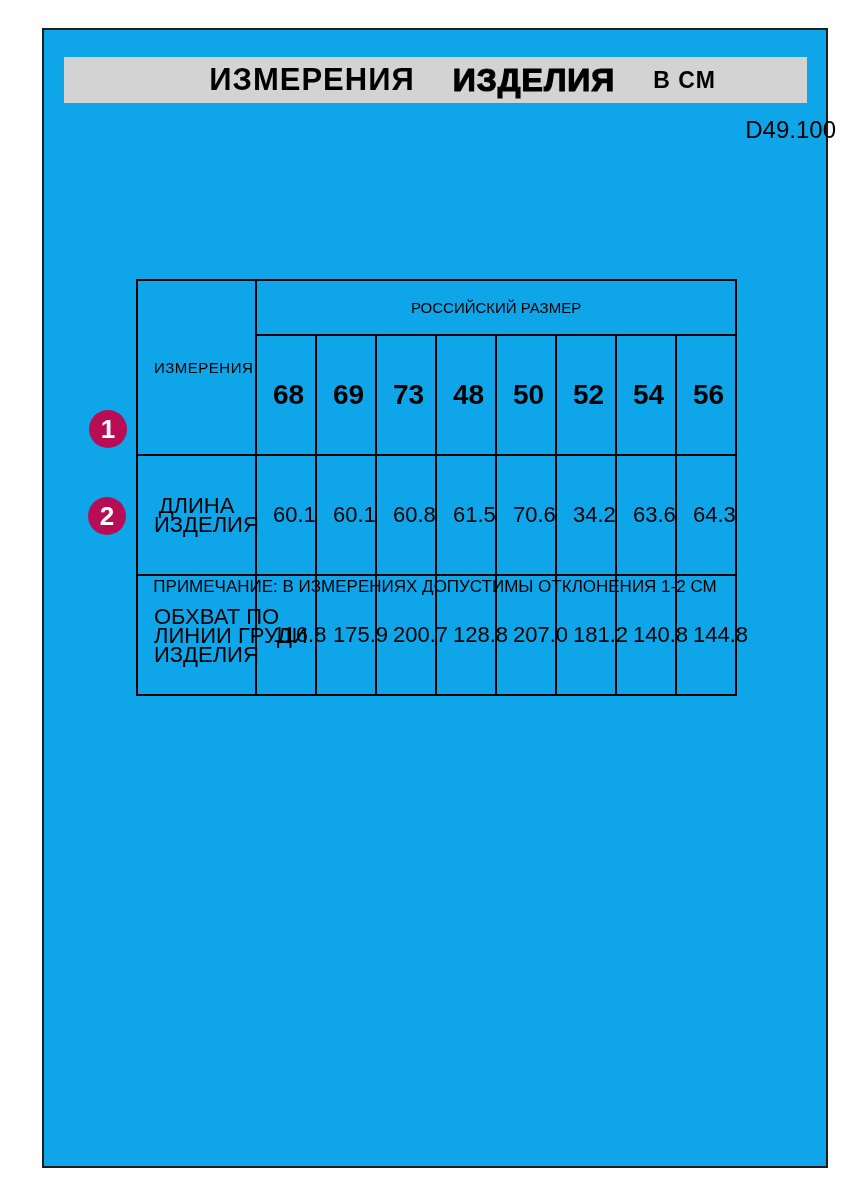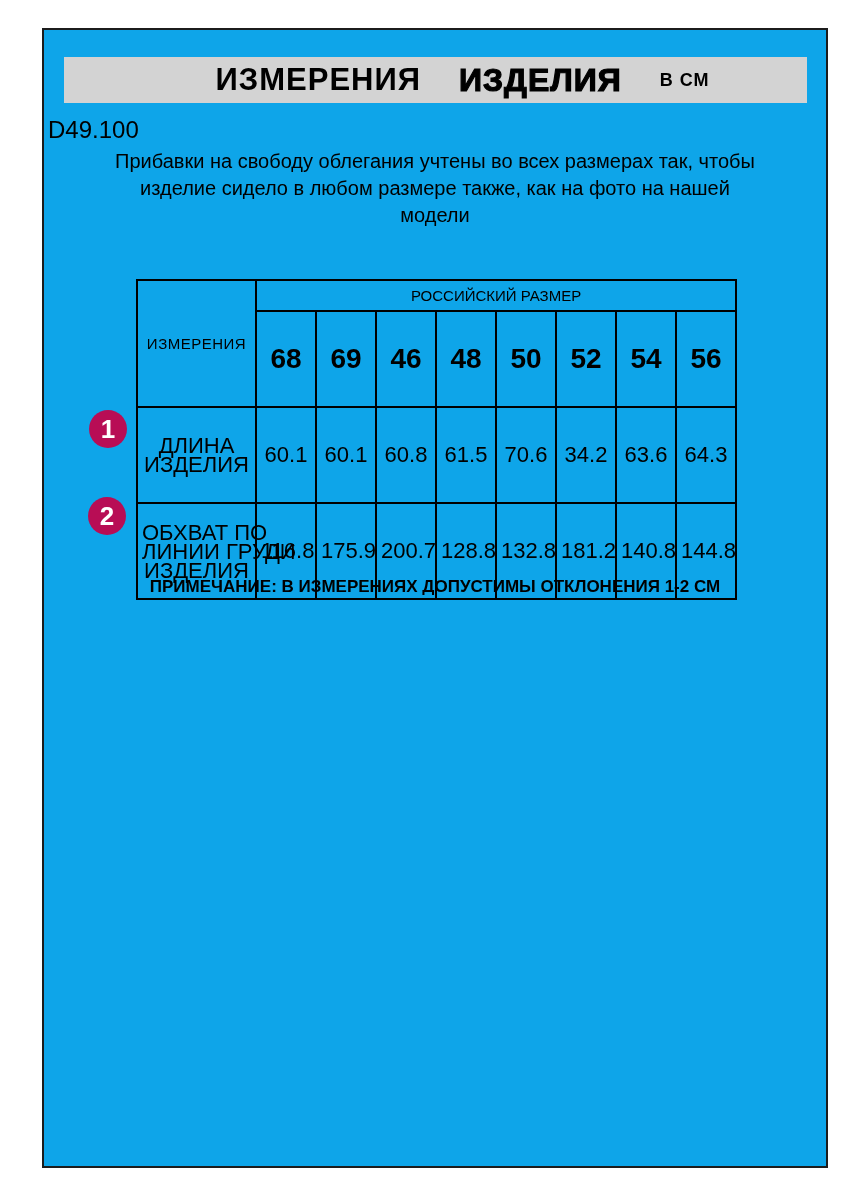--- a/index.html
+++ b/index.html
@@ -36,29 +36,29 @@
     font-weight: 700;
     letter-spacing: 1px;
   }
   .title-bold {
     font-size: 32px;
     font-weight: 700;
     -webkit-text-stroke: 1.2px #000;
     letter-spacing: 1px;
   }
   .title-unit {
-    font-size: 18px;
+    font-size: 23px;
     font-weight: 600;
     letter-spacing: 1px;
   }
   .product-code {
     position: absolute;
-    left: 4px; top: 86px;
+    left: 10px; top: 86px;
     width: 100%;
-    text-align: left;
+    text-align: right;
     font-size: 24px;
   }
   .description {
     position: absolute;
     left: 0; top: 118px;
     width: 100%;
     text-align: center;
     font-size: 20px;
     line-height: 27px;
   }
@@ -66,21 +66,21 @@
     position: absolute;
     left: 92px; top: 249px;
     border-collapse: collapse;
     table-layout: fixed;
     width: 599px;
   }
   .size-table td {
     border: 2px solid #000;
     text-align: center;
     vertical-align: middle;
-    padding: 4px;
+    padding: 16px;
     overflow: visible;
   }
   .size-table .group-header-cell {
     height: 21px;
     font-size: 15px;
   }
   .size-table .corner-cell {
     font-size: 15px;
     letter-spacing: 0.5px;
   }
@@ -105,41 +105,36 @@
     justify-content: center;
   }
   .marker-1 { left: 45px; top: 380px; }
   .marker-2 { left: 44px; top: 467px; }
   .note {
     position: absolute;
     left: 0; top: 547px;
     width: 100%;
     text-align: center;
     font-size: 17px;
-    font-weight: 700;
+    font-weight: 400;
   }
 </style>
 </head>
 <body>
 
 <div class="frame">
 
   <div class="title-bar" style="background: rgb(211, 211, 211);">
     <span class="title-main">ИЗМЕРЕНИЯ</span>
     <span class="title-bold">ИЗДЕЛИЯ</span>
     <span class="title-unit">В СМ</span>
   </div>
 
   <div class="product-code">D49.100</div>
 
-  <div class="description">
-    <div>Прибавки на свободу облегания учтены во всех размерах так, чтобы</div>
-    <div>изделие сидело в любом размере также, как на фото на нашей</div>
-    <div>модели</div>
-  </div>
 
   <div class="marker marker-1" style="background: rgb(184, 13, 85);">
     <span>1</span>
   </div>
   <div class="marker marker-2" style="background: rgb(184, 13, 85);">
     <span>2</span>
   </div>
 
   <table class="size-table">
     <colgroup>
@@ -154,21 +149,21 @@
         <col style="width:60px">
     </colgroup>
     <tbody>
       <tr>
         <td class="corner-cell" rowspan="2">ИЗМЕРЕНИЯ</td>
         <td class="group-header-cell" colspan="8">РОССИЙСКИЙ РАЗМЕР</td>
       </tr>
       <tr class="size-row">
         <td>68</td>
         <td>69</td>
-        <td>46</td>
+        <td>73</td>
         <td>48</td>
         <td>50</td>
         <td>52</td>
         <td>54</td>
         <td>56</td>
       </tr>
       <tr class="data-row">
         <td class="row-label">
           <span>ДЛИНА</span>
           <span>ИЗДЕЛИЯ</span>
@@ -185,21 +180,21 @@
       <tr class="data-row">
         <td class="row-label">
           <span>ОБХВАТ ПО</span>
           <span>ЛИНИИ ГРУДИ</span>
           <span>ИЗДЕЛИЯ</span>
         </td>
         <td>116.8</td>
         <td>175.9</td>
         <td>200.7</td>
         <td>128.8</td>
-        <td>132.8</td>
+        <td>207.0</td>
         <td>181.2</td>
         <td>140.8</td>
         <td>144.8</td>
       </tr>
     </tbody>
   </table>
 
   <div class="note">ПРИМЕЧАНИЕ: В ИЗМЕРЕНИЯХ ДОПУСТИМЫ ОТКЛОНЕНИЯ 1-2 СМ</div>
 
 </div>

